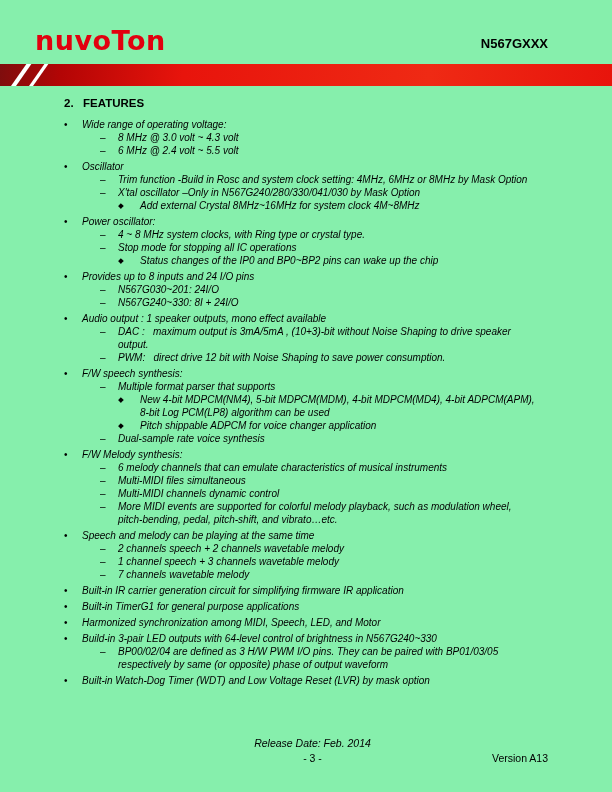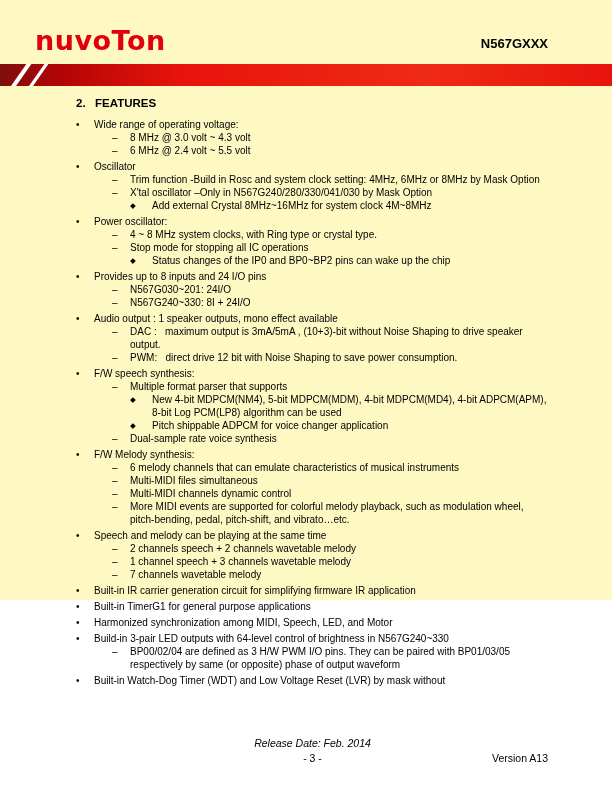--- a/index.html
+++ b/index.html
@@ -4,21 +4,21 @@
 <style>
   * { margin: 0; padding: 0; box-sizing: border-box; }
   html, body { background: #ffffff; }
   body {
     width: 612px; height: 792px;
     font-family: "Liberation Sans", sans-serif;
     color: #000;
     position: relative;
     overflow: hidden;
   }
-  .page { position: absolute; top: 0; left: 0; width: 612px; height: 600px; background: #fef9c3; }
+  .page { position: absolute; top: 0; left: 0; width: 612px; height: 792px; background: #86efac; }
 
   
   .header {
     position: absolute; top: 26px; left: 35px; right: 64px;
     display: flex; justify-content: space-between; align-items: flex-end;
   }
   .logo {
     color: var(--brand-red, #e2000f);
     font-family: "DejaVu Sans", sans-serif;
     font-weight: bold; font-size: 27px; letter-spacing: 0.5px;
@@ -34,32 +34,32 @@
     overflow: hidden;
   }
   .band .stripe {
     position: absolute; top: -5px; height: 34px; width: 5px;
     background: #ffffff; transform: skewX(-35deg);
   }
   .band .s1 { left: 18px; }
   .band .s2 { left: 36px; width: 4px; }
 
   
-  .content { position: absolute; top: 97px; left: 76px; width: 471px; }
+  .content { position: absolute; top: 97px; left: 64px; width: 471px; }
   .heading { font-size: 11.5px; font-weight: bold; margin-bottom: 9px; }
   .heading .num { display: inline-block; width: 19px; }
 
   .item { display: flex; font-size: 10px; line-height: 13px; }
   .lvl1 { margin-top: 3px; }
   .lvl1 .marker { flex: 0 0 18px; }
   .lvl2 { margin-left: 36px; }
   .lvl2 .marker { flex: 0 0 18px; }
   .lvl3 { margin-left: 54px; }
   .lvl3 .marker { flex: 0 0 22px; font-size: 7.5px; line-height: 13px; }
-  .txt { white-space: pre-wrap; flex: 1 1 auto; }
+  .txt { white-space: pre-wrap; flex: 1 1 auto; font-style: italic; }
 
   
   .footer { position: absolute; left: 77px; right: 64px; top: 736px; font-size: 10.5px; }
   .footer .row1 { text-align: center; font-style: italic; line-height: 14px; }
   .footer .row2 { position: relative; margin-top: 1px; line-height: 14px; }
   .footer .page-num { text-align: center; }
   .footer .version { position: absolute; right: 0; top: 0; }
 </style>
 </head>
 <body>
@@ -220,21 +220,21 @@
         <div class="item lvl1">
           <span class="marker">•</span>
           <span class="txt">Build-in 3-pair LED outputs with 64-level control of brightness in N567G240~330</span>
         </div>
         <div class="item lvl2">
           <span class="marker">–</span>
           <span class="txt">BP00/02/04 are defined as 3 H/W PWM I/O pins. They can be paired with BP01/03/05 respectively by same (or opposite) phase of output waveform</span>
         </div>
         <div class="item lvl1">
           <span class="marker">•</span>
-          <span class="txt">Built-in Watch-Dog Timer (WDT) and Low Voltage Reset (LVR) by mask without</span>
+          <span class="txt">Built-in Watch-Dog Timer (WDT) and Low Voltage Reset (LVR) by mask option</span>
         </div>
       </div>
   </div>
 
   <div class="footer">
     <div class="row1">Release Date: Feb. 2014</div>
     <div class="row2">
       <div class="page-num">- 3 -</div>
       <div class="version">Version A13</div>
     </div>

